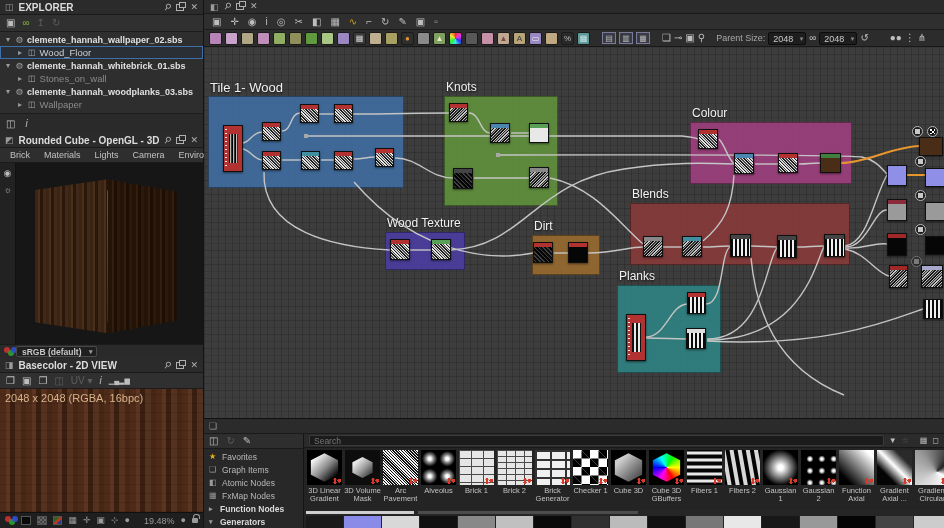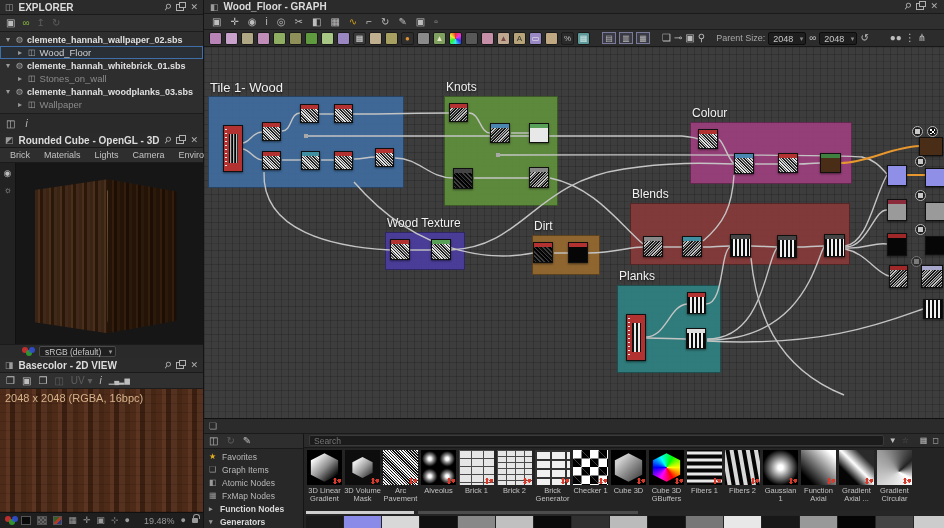--- a/index.html
+++ b/index.html
@@ -54,22 +54,22 @@
     flex-direction:column; align-items:center; gap:8px; padding-top:6px; }
   .vstrip .tic { font-size:9px; }
   .cube-l { position:absolute; left:17%; top:9%; width:36%; height:85%;
     clip-path:polygon(0 7%,100% 0,100% 100%,0 93%);
     background:repeating-linear-gradient(90deg,#3a2414 0 3px,#4a2f1c 3px 5px,#2a1708 5px 8px,#40281a 8px 11px); }
   .cube-r { position:absolute; left:53%; top:9%; width:34%; height:85%;
     clip-path:polygon(0 0,100% 8%,100% 92%,0 100%);
     background:repeating-linear-gradient(90deg,#241307 0 4px,#331e0d 4px 6px,#1c0e04 6px 9px,#2b1a0c 9px 12px); }
   .cube-edge { position:absolute; left:52.6%; top:9%; width:1.2%; height:85%;
     background:linear-gradient(#6a5438, #3a2a18); clip-path:polygon(0 7%,100% 8%,100% 92%,0 93%); }
-  .csrow { height:14px; flex:0 0 14px; display:flex; align-items:center; gap:5px;
-    background:#2a2a2a; border-top:1px solid #1a1a1a; padding:0 22px; }
+  .csrow { height:14px; flex:0 0 14px; display:flex; align-items:center; 
+    background:#2a2a2a; border-top:1px solid #1a1a1a; padding:0 4px;font-weight:bold; }
   .rgbdots { width:12px; height:9px; position:relative; }
   .rgbdots i { position:absolute; width:6px; height:6px; border-radius:50%; opacity:.9; }
   .rgbdots i:nth-child(1){ background:#d03030; left:0; top:0; }
   .rgbdots i:nth-child(2){ background:#30a030; left:4px; top:3px; }
   .rgbdots i:nth-child(3){ background:#3050d0; left:7px; top:0; }
   .dropbox { background:#1f1f1f; border:1px solid #4a4a4a; color:#c8c8c8; font-size:8.5px;
     padding:0 14px 0 5px; height:11px; line-height:10px; position:relative; border-radius:2px; }
   .dropbox:after { content:"▾"; position:absolute; right:3px; top:0; font-size:7px; color:#9a9a9a; }
 
   .view2d { height:154px; flex:0 0 154px; display:flex; flex-direction:column; }
@@ -362,21 +362,20 @@
       <span class="zoomtxt">19.48%</span>
       <span class="sic">●</span>
       <span class="lock"></span>
     </div>
   </div>
 
   <div class="main">
 
     <div class="ghead">
       <span class="picon">◧</span>
-      <span class="ptitle">Wood_Floor - GRAPH</span>
       <span class="wicons">
         <span class="wic pin">⚲</span>
         <span class="wic float"></span>
         <span class="wic">✕</span>
       </span>
     </div>
     <div class="grow1" id="graph-toolbar1">
         <span class="tic">▣</span>
         <span class="tic">✛</span>
         <span class="tic">◉</span>
@@ -796,20 +795,26 @@
                 </div>
                 <div class="clabel">Fibers 2</div>
               </div>
               <div class="cell">
                 <div class="thumb t-gauss1">
                   <span class="sbsb"></span>
                 </div>
                 <div class="clabel">Gaussian 1</div>
               </div>
               <div class="cell">
+                <div class="thumb t-gauss2">
+                  <span class="sbsb"></span>
+                </div>
+                <div class="clabel">Gaussian 2</div>
+              </div>
+              <div class="cell">
                 <div class="thumb t-gradax1">
                   <span class="sbsb"></span>
                 </div>
                 <div class="clabel">Function Axial</div>
               </div>
               <div class="cell">
                 <div class="thumb t-gradax2">
                   <span class="sbsb"></span>
                 </div>
                 <div class="clabel">Gradient Axial ...</div>

